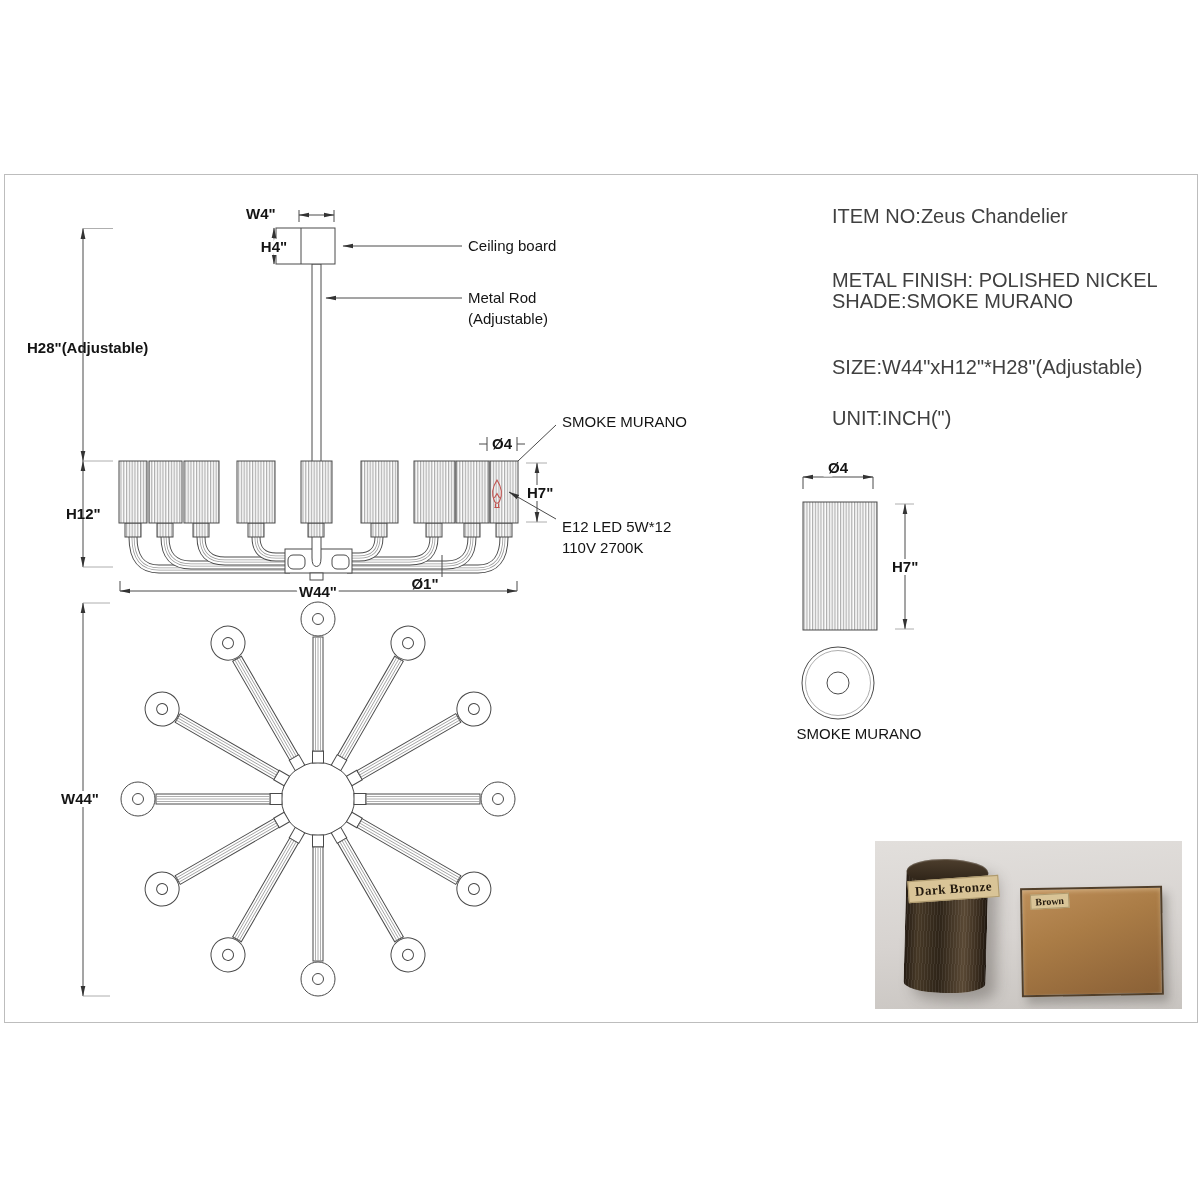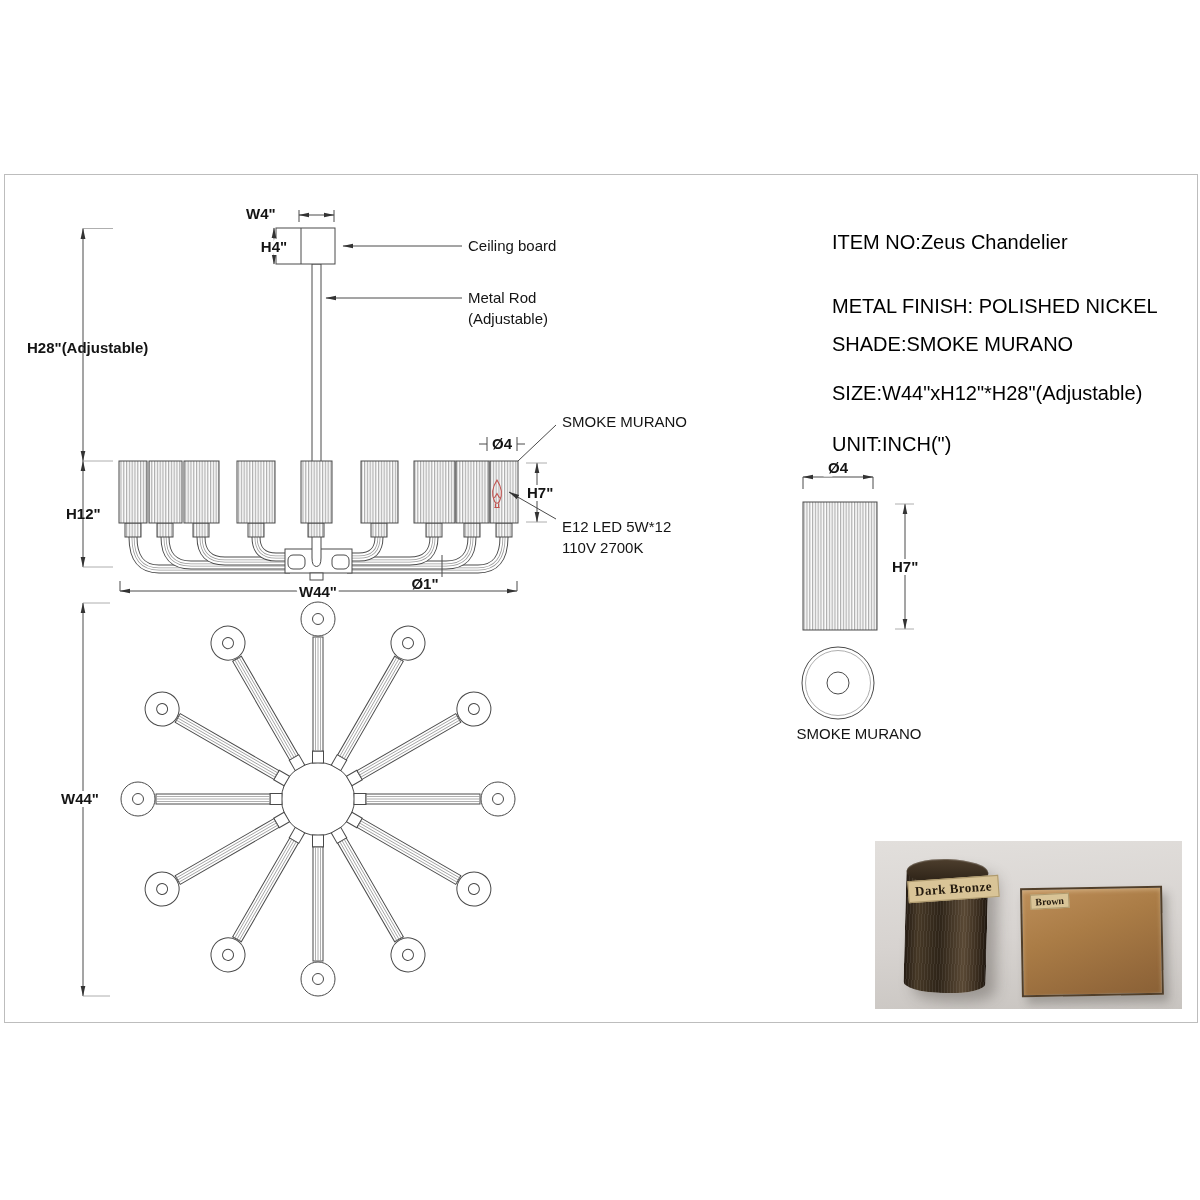--- a/index.html
+++ b/index.html
@@ -1,21 +1,21 @@
 <!DOCTYPE html>
 <html><head>
 <meta charset="utf-8">
 <style>
   html,body{margin:0;padding:0;background:#fff;width:1200px;height:1200px;overflow:hidden;
     font-family:"Liberation Sans",sans-serif;}
   #stage{position:absolute;left:0;top:0;width:1200px;height:1200px;background:#fff;}
   .frame{position:absolute;left:4px;top:174px;width:1192px;height:847px;border:1px solid #bdbdbd;}
   
   .spec{position:absolute;left:832px;top:0;width:360px;}
-  .spec div{position:absolute;left:0;white-space:nowrap;font-size:20px;color:#000000;margin-top:26px;}
+  .spec div{position:absolute;left:0;white-space:nowrap;font-size:20px;color:#404040;}
   
   svg{position:absolute;left:0;top:160px;}
   svg text{font-family:"Liberation Sans",sans-serif;fill:#141414;}
   .dim{font-size:15px;font-weight:700;}
   .lbl{font-size:15px;font-weight:400;}
   .halo{stroke:#fff;stroke-width:6px;paint-order:stroke;}
   .ln{stroke:#4a4a4a;stroke-width:1;fill:none;}
   .thin{stroke:#9a9a9a;stroke-width:.8;fill:none;}
   .wfill{fill:#fff;stroke:#4a4a4a;stroke-width:1;}
   .ribbed{fill:url(#ribs);stroke:#4a4a4a;stroke-width:1;}
@@ -50,21 +50,21 @@
 </head>
 <body>
 
 <div id="stage">
 
   <div class="frame"></div>
 
   <div class="spec">
     <div style="top:205px">ITEM NO:Zeus Chandelier</div>
     <div style="top:269px">METAL FINISH: POLISHED NICKEL</div>
-    <div style="top:307px">SHADE:SMOKE MURANO</div>
+    <div style="top:290px">SHADE:SMOKE MURANO</div>
     <div style="top:356px">SIZE:W44"xH12"*H28"(Adjustable)</div>
     <div style="top:407px">UNIT:INCH(")</div>
   </div>
 
   <svg width="1200" height="880" viewBox="0 160 1200 880">
     <defs>
       <pattern id="ribs" width="2.8" height="8" patternUnits="userSpaceOnUse">
         <rect width="2.8" height="8" fill="#fdfdfd"></rect>
         <line x1="0.7" y1="0" x2="0.7" y2="8" stroke="#8f8f8f" stroke-width="0.9"></line>
       </pattern>

